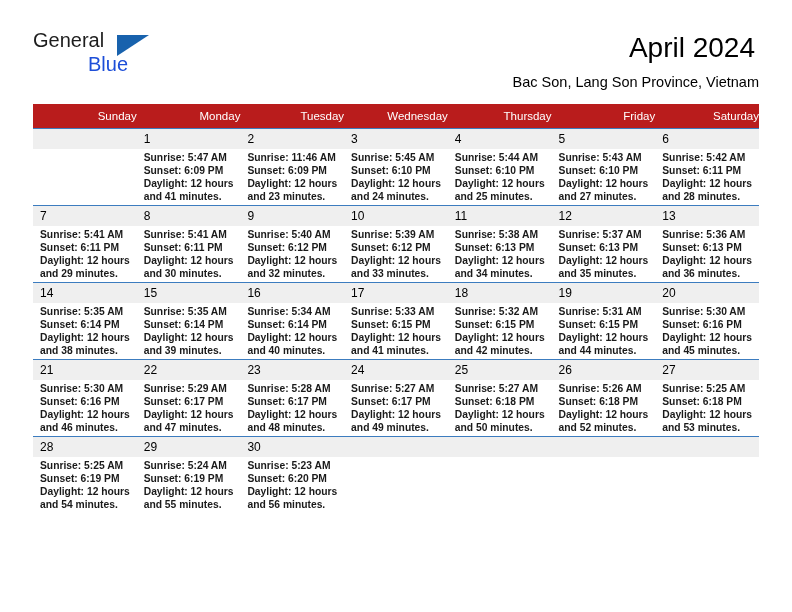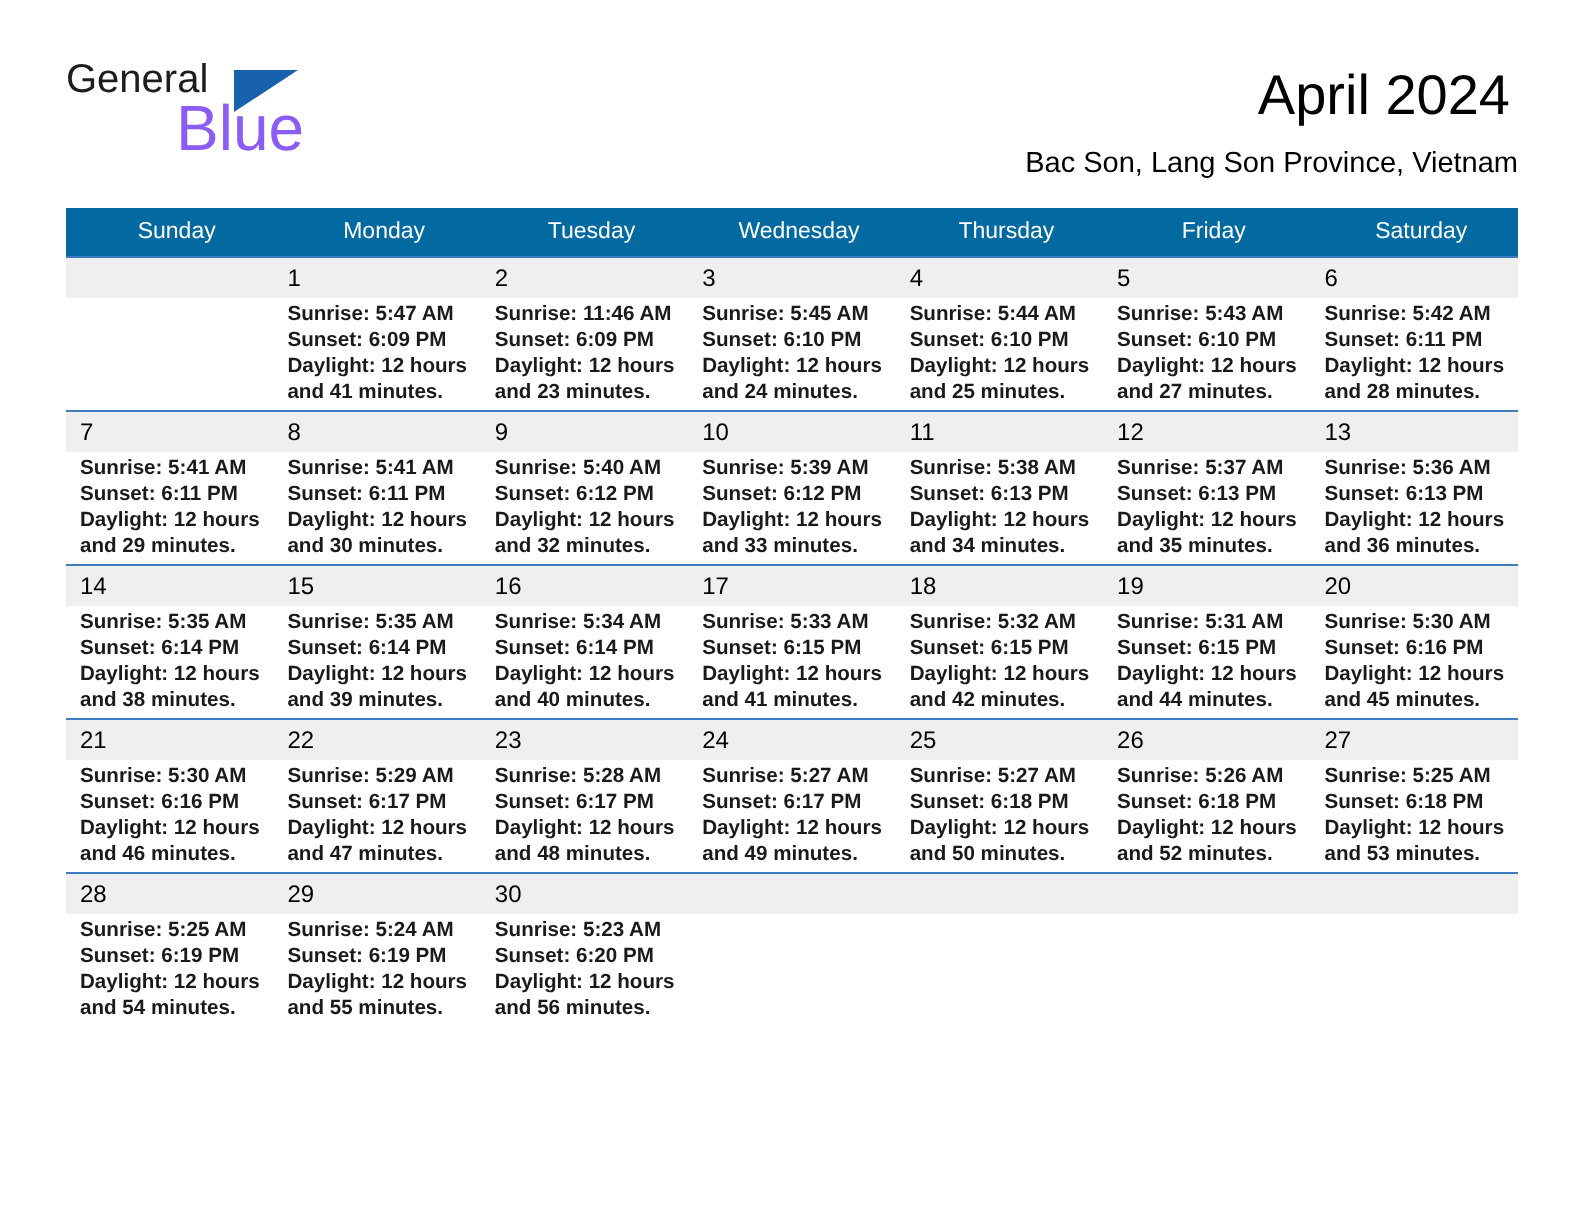--- a/index.html
+++ b/index.html
@@ -45,22 +45,22 @@
     font-size: 20px;
     letter-spacing: 0px;
     color: #1d1d1d;
     font-weight: 400;
     line-height: 28px;
   }
   .brand-blue {
     position: absolute;
     left: 55px;
     top: 24px;
-    font-size: 32px;
-    color: #8b5cf6;
+    font-size: 20px;
+    color: #1d4ed8;
     font-weight: 400;
     line-height: 28px;
   }
   .brand-triangle {
     position: absolute;
     left: 84px;
     top: 9px;
     width: 0;
     height: 0;
     border-left: 32px solid #1862ad;
@@ -94,25 +94,25 @@
   .calendar {
     position: absolute;
     left: 33px;
     top: 104px;
     width: 726px;
     border-collapse: collapse;
     table-layout: fixed;
   }
 
   .calendar th {
-    background: #0369a1;
+    background: #b91c1c;
     color: #ffffff;
     font-size: 11.5px;
     font-weight: 400;
-    text-align: center;
+    text-align: right;
     padding: 6px 0 6px 7px;
     height: 10px;
     border: none;
   }
 
   .calendar td {
     vertical-align: top;
     padding: 0;
     border: none;
     border-top: 1.5px solid #3c7cbf;

